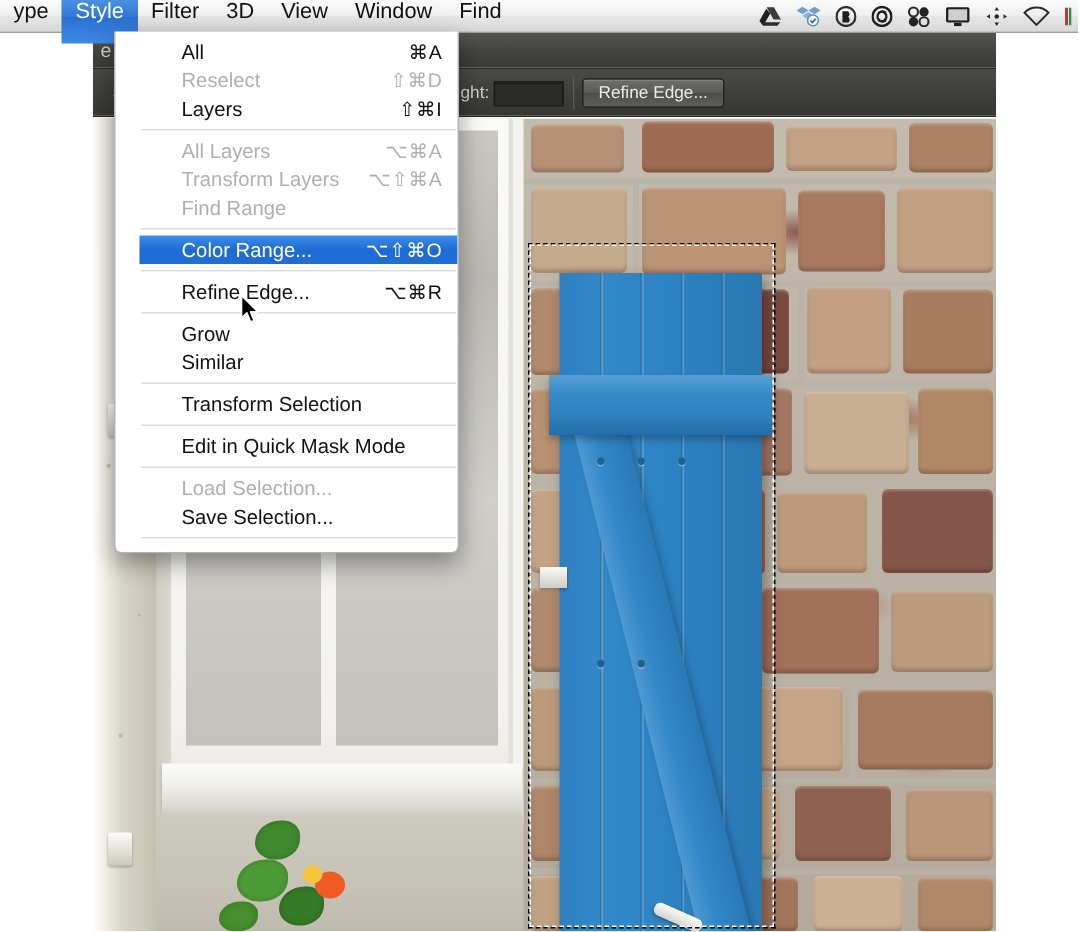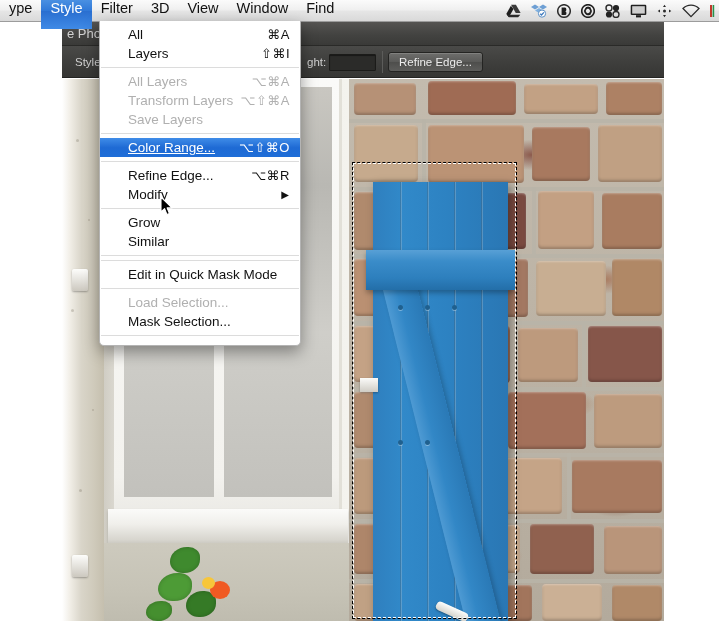--- a/index.html
+++ b/index.html
@@ -153,30 +153,30 @@
     border:1px dashed #000; outline:1px dashed #fff; outline-offset:-2px;
     background:transparent; pointer-events:none;
   }
 
   
   .page-white-right { position:absolute; left:664px; top:22px; width:55px; height:599px; background:#ffffff; }
   .page-white-left  { position:absolute; left:0; top:22px; width:62px; height:599px; background:#ffffff; }
 
   
   #dropdown {
-    position:absolute; left:99px; top:21px; width:202px;
+    position:absolute; left:76px; top:21px; width:230px;
     background:#ffffff; border:1px solid #b4b4b4; border-top:none;
     border-radius:0 0 5px 5px;
     box-shadow:0 6px 16px rgba(0,0,0,.38);
-    padding:4px 0 5px 0; overflow:hidden; z-index:40;
+    padding:4px 0 5px 16px; overflow:hidden; z-index:40;
   }
   .mi { position:relative; display:flex; align-items:center; height:19px;
         padding:0 10px 0 28px; font-size:13.5px; color:#111; white-space:nowrap; }
   .mi.disabled { color:#b0b0b0; }
-  .mi.hl { background:linear-gradient(to bottom,#3f8ce8 0%,#1e6ad4 52%,#1f6ed8 100%); color:#ffffff;text-decoration:underline; }
+  .mi.hl { background:linear-gradient(to bottom,#3f8ce8 0%,#1e6ad4 52%,#1f6ed8 100%); color:#ffffff; }
   .mi-label { flex:0 0 auto; }
   .mi-key { position:absolute; right:10px; font-size:13px; letter-spacing:.5px; }
   .mi.disabled .mi-key { color:#b0b0b0; }
   .mi-arrow { position:absolute; right:11px; font-size:10px; }
   .mi-sep { height:1px; background:#dcdcdc; margin:4px 1px; }
 
   
   #cursor { position:absolute; left:160px; top:196px; width:14px; height:20px; z-index:60; pointer-events:none; }
 </style>
 </head>
@@ -385,83 +385,86 @@
       </span>
     </div>
   </div>
 
   <div id="dropdown">
 
     <div class="mi">
       <span class="mi-label">All</span>
       <span class="mi-key">⌘A</span>
     </div>
+    <div class="mi disabled">
+      <span class="mi-label">Reselect</span>
+      <span class="mi-key">⇧⌘D</span>
+    </div>
     <div class="mi">
       <span class="mi-label">Layers</span>
       <span class="mi-key">⇧⌘I</span>
     </div>
 
     <div class="mi-sep"></div>
 
     <div class="mi disabled">
       <span class="mi-label">All Layers</span>
       <span class="mi-key">⌥⌘A</span>
     </div>
     <div class="mi disabled">
       <span class="mi-label">Transform Layers</span>
       <span class="mi-key">⌥⇧⌘A</span>
     </div>
     <div class="mi disabled">
-      <span class="mi-label">Save Layers</span>
+      <span class="mi-label">Find Range</span>
       <span class="mi-key"></span>
     </div>
 
     <div class="mi-sep"></div>
 
     <div class="mi hl">
       <span class="mi-label">Color Range...</span>
       <span class="mi-key">⌥⇧⌘O</span>
     </div>
 
     <div class="mi-sep"></div>
 
     <div class="mi">
       <span class="mi-label">Refine Edge...</span>
       <span class="mi-key">⌥⌘R</span>
     </div>
-    <div class="mi">
-      <span class="mi-label">Modify</span>
-      <span class="mi-arrow">▶</span>
-    </div>
 
     <div class="mi-sep"></div>
 
     <div class="mi">
       <span class="mi-label">Grow</span>
     </div>
     <div class="mi">
       <span class="mi-label">Similar</span>
     </div>
 
     <div class="mi-sep"></div>
 
+    <div class="mi">
+      <span class="mi-label">Transform Selection</span>
+    </div>
 
     <div class="mi-sep"></div>
 
     <div class="mi">
       <span class="mi-label">Edit in Quick Mask Mode</span>
     </div>
 
     <div class="mi-sep"></div>
 
     <div class="mi disabled">
       <span class="mi-label">Load Selection...</span>
     </div>
     <div class="mi">
-      <span class="mi-label">Mask Selection...</span>
+      <span class="mi-label">Save Selection...</span>
     </div>
 
     <div class="mi-sep"></div>
 
   </div>
 
   <svg id="cursor" viewBox="0 0 14 20">
     <path d="M1,1 L1,16 L4.6,12.6 L7,18.6 L9.4,17.6 L7.1,11.9 L12,11.9 Z" fill="#000000" stroke="#ffffff" stroke-width="1.1" stroke-linejoin="round"></path>
   </svg>
 

